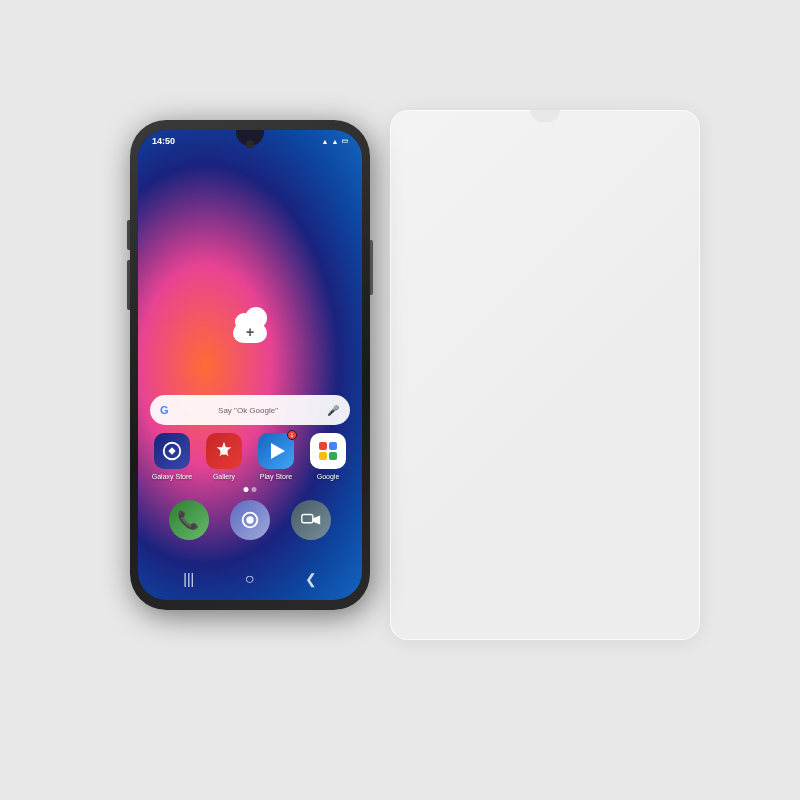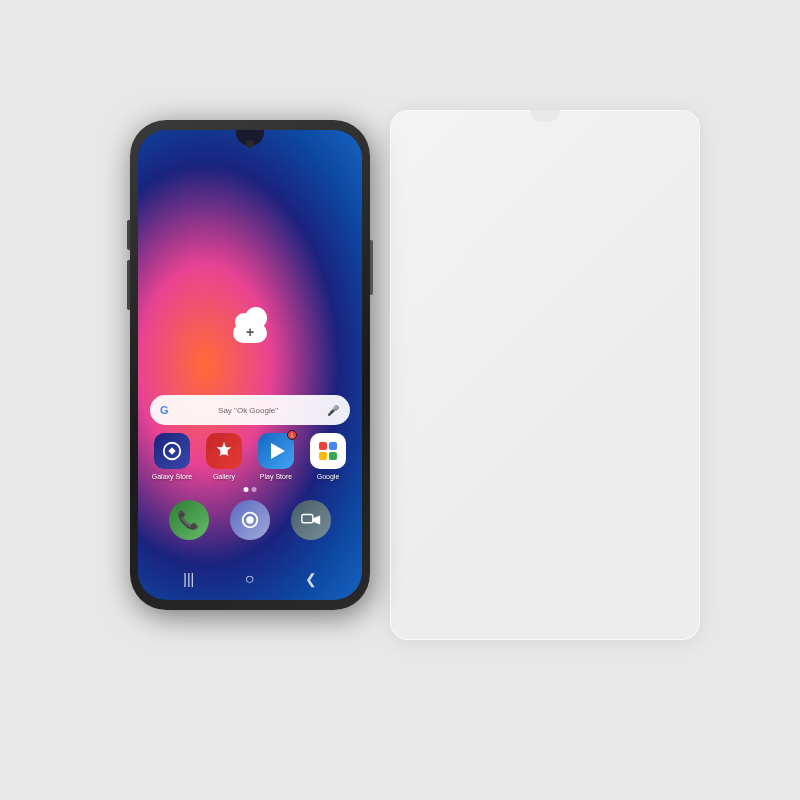--- a/index.html
+++ b/index.html
@@ -426,20 +426,28 @@
       <div class="btn-left"></div>
       <div class="btn-left2"></div>
       <div class="btn-right"></div>
 
       <div class="phone-screen">
         <div class="wallpaper"></div>
 
         <div class="phone-notch"></div>
         <div class="camera-dot"></div>
 
+        <div class="status-bar">
+          <span class="status-time">14:50</span>
+          <div class="status-icons">
+            <span style="font-size:7px;color:white;">▲</span>
+            <span style="font-size:7px;color:white;">▲</span>
+            <span style="font-size:7px;color:white;">▭</span>
+          </div>
+        </div>
 
         <div class="cloud-widget">
           <div class="cloud-icon">
             <div class="cloud-body"></div>
             <div class="cloud-bump1"></div>
             <div class="cloud-bump2"></div>
             <span class="cloud-plus">+</span>
           </div>
         </div>
 

